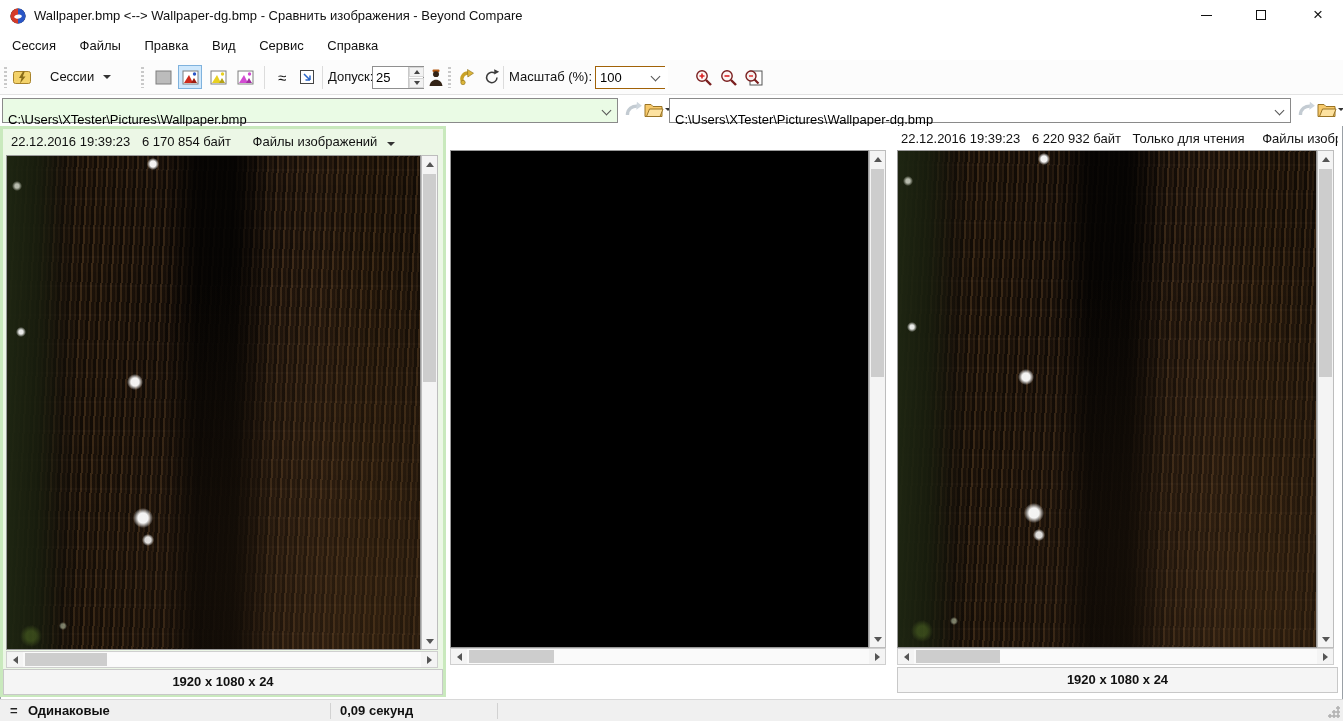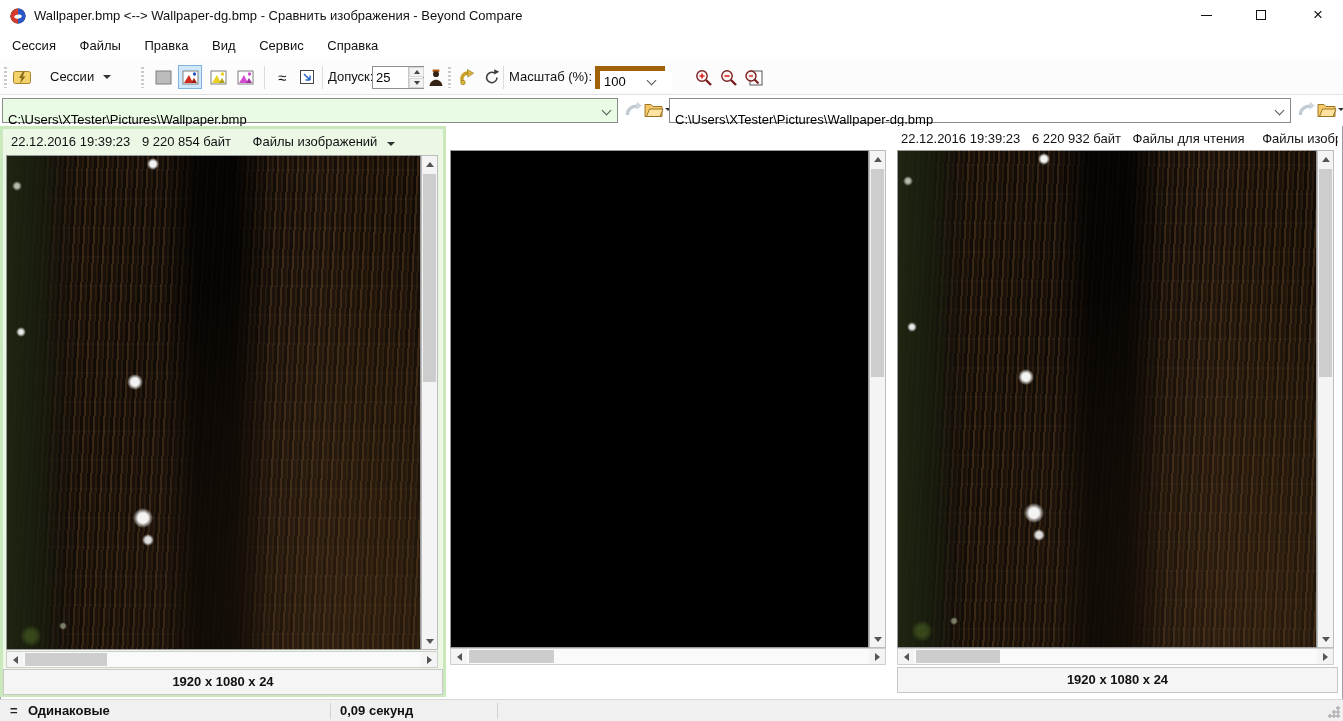--- a/index.html
+++ b/index.html
@@ -36,21 +36,21 @@
   .tool-btn.selected { background:#cfe8fc; border-color:#7fb2dd; }
   .tri-down { width:0; height:0; border-left:4px solid transparent; border-right:4px solid transparent; border-top:4px solid #333; display:inline-block; }
   .chev-down { width:7px; height:7px; border-right:1.6px solid #555; border-bottom:1.6px solid #555; transform:rotate(45deg); display:inline-block; }
   .spin-wrap { top:6px; width:52px; height:23px; border:1px solid #8f8f8f; background:#fff; }
   .spin-wrap input { position:absolute; left:0; top:0; width:36px; height:21px; border:0; outline:0; padding:2px 3px; font:13px "Liberation Sans",sans-serif; }
   .spin-btns { position:absolute; right:0; top:0; width:15px; height:21px; border-left:1px solid #c9c9c9; }
   .spin-up,.spin-dn { position:absolute; left:0; width:15px; height:10px; background:#f2f2f2; border:1px solid #d6d6d6; display:flex; align-items:center; justify-content:center; }
   .spin-up { top:0; } .spin-dn { bottom:0; }
   .spin-up i { width:0;height:0;border-left:3px solid transparent;border-right:3px solid transparent;border-bottom:4px solid #444; }
   .spin-dn i { width:0;height:0;border-left:3px solid transparent;border-right:3px solid transparent;border-top:4px solid #444; }
-  .combo { top:6px; width:70px; height:23px; border:5px solid #a16207; background:#a16207; }
+  .combo { top:6px; width:70px; height:23px; border:1px solid #a16207; background:#a16207; }
   .combo input { position:absolute; left:0; top:0; width:72px; height:21px; border:0; outline:0; padding:2px 4px; font:13px "Liberation Sans",sans-serif; }
   .combo .chev-down { position:absolute; right:5px; top:6px; }
 
   
   .pathrow { left:0; top:95px; width:1343px; height:31px; background:#fff; }
   .path-input { top:3px; height:25px; border:1px solid #8a8a8a; background:#fff; }
   .path-input input { position:absolute; left:0; top:0; right:20px; height:41px; border:0; outline:0; padding:3px 5px; font:13px "Liberation Sans",sans-serif; background:transparent; }
   .path-input .chev-down { position:absolute; right:7px; top:8px; }
   .path-left { left:2px; width:616px; background:#eafbe5; }
   .path-right { left:669px; width:622px; }
@@ -300,21 +300,21 @@
     <svg class="abs mini-icon" style="left:1317px" viewBox="0 0 20 18">
       <path d="M1 3.5h6l2 2h9v10H1z" fill="#f7c96b" stroke="#9a7425"></path>
       <path d="M5.5 8h13.5l-3 7.5H2.5z" fill="#fde2a0" stroke="#9a7425"></path>
     </svg>
     <span class="abs tri-down" style="left:1338px; top:13px; border-left-width:3px; border-right-width:3px; border-top-width:3.5px"></span>
   </div>
 
   <div class="abs pane pane-left">
     <div class="abs pane-header">
       <span class="ph-item">22.12.2016 19:39:23</span>
-      <span class="ph-item">9 220 854 байт</span>
+      <span class="ph-item">6 170 854 байт</span>
       <span class="ph-item" style="margin-left:18px">Файлы изображений</span>
       <span class="tri-down" style="margin-left:6px"></span>
     </div>
     <div class="abs img-area bark" style="left:3px; top:26px; width:415px; height:495px;"></div>
     <div class="abs vscroll" style="left:418px; top:26px; height:495px;">
       <div class="sb-btn" style="top:0">
           <i class="arr-up"></i>
         </div>
       <div class="v-thumb" style="top:18px; height:208px;"></div>
       <div class="sb-btn" style="bottom:0">
@@ -354,21 +354,21 @@
       <div class="sb-btn" style="right:0">
           <i class="arr-rt"></i>
         </div>
     </div>
   </div>
 
   <div class="abs pane pane-right">
     <div class="abs pane-header">
       <span class="ph-item" style="margin-left:4px">22.12.2016 19:39:23</span>
       <span class="ph-item">6 220 932 байт</span>
-      <span class="ph-item">Файлы для чтения</span>
+      <span class="ph-item">Только для чтения</span>
       <span class="ph-item" style="margin-left:14px">Файлы изображений</span>
     </div>
     <div class="abs img-area bark" style="left:0; top:24px; width:420px; height:498px;"></div>
     <div class="abs vscroll" style="left:420px; top:24px; height:498px;">
       <div class="sb-btn" style="top:0">
           <i class="arr-up"></i>
         </div>
       <div class="v-thumb" style="top:18px; height:208px;"></div>
       <div class="sb-btn" style="bottom:0">
           <i class="arr-dn"></i>

